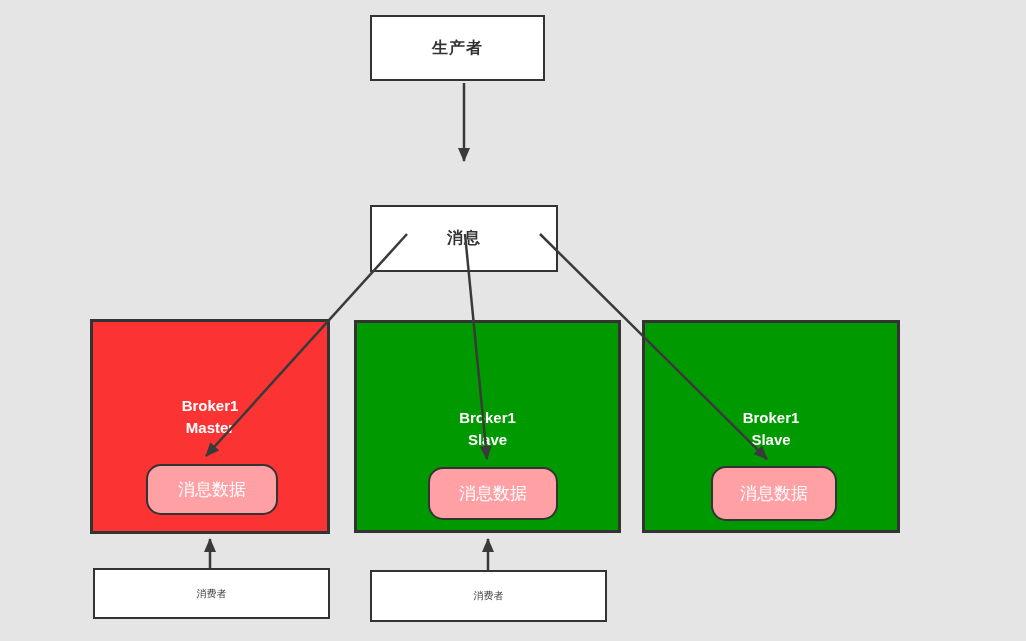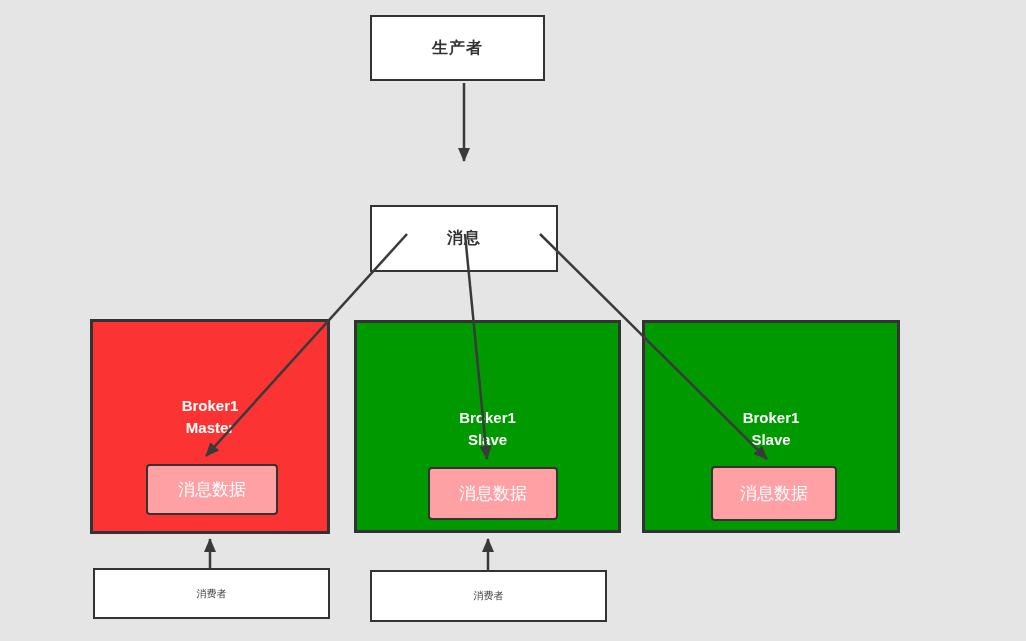--- a/index.html
+++ b/index.html
@@ -58,21 +58,21 @@
     font-weight: bold;
     line-height: 22px;
   }
   .broker-master .broker-label { top: 73px; }
   .broker-slave1 .broker-label,
   .broker-slave2 .broker-label { top: 84px; }
   .databox {
     position: absolute;
     box-sizing: border-box;
     border: 2px solid #333333;
-    border-radius: 4px;
+    border-radius: 15px;
     display: flex;
     align-items: center;
     justify-content: center;
     color: #ffffff;
     font-size: 17px;
   }
   .databox-1 { left: 53px; top: 142px; width: 132px; height: 51px; }
   .databox-2 { left: 71px; top: 144px; width: 130px; height: 53px; }
   .databox-3 { left: 66px; top: 143px; width: 126px; height: 55px; }
   .consumer1 { left: 93px;  top: 568px; width: 237px; height: 51px; }

